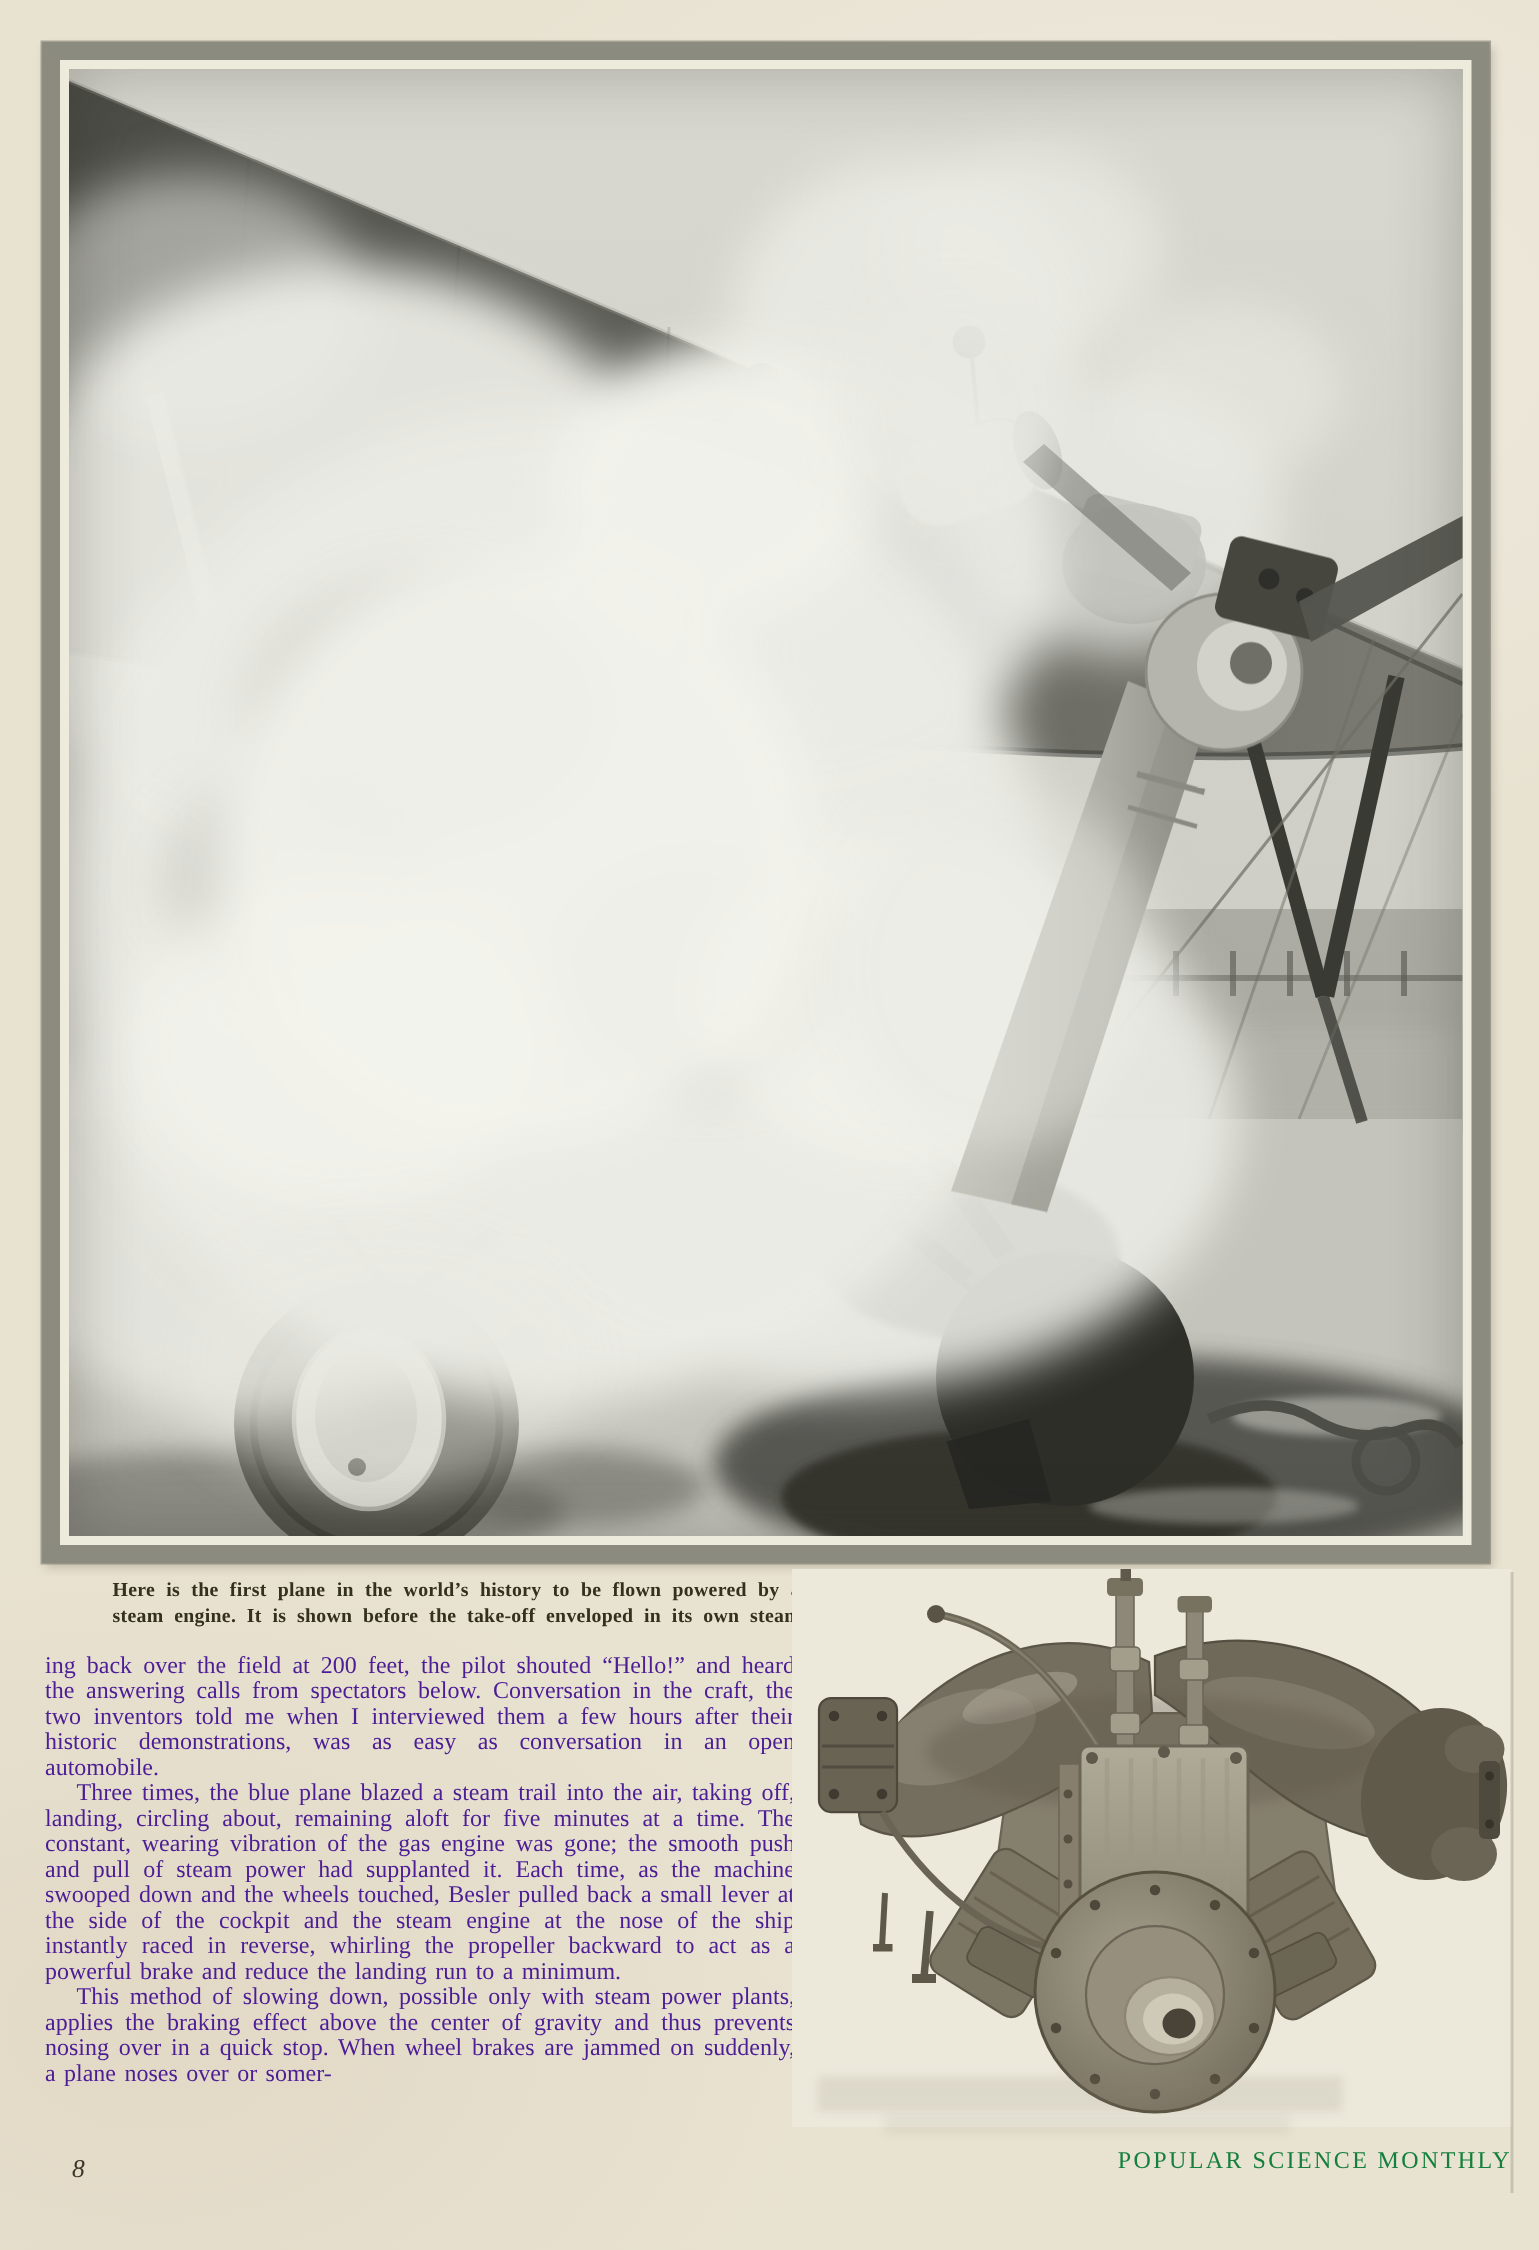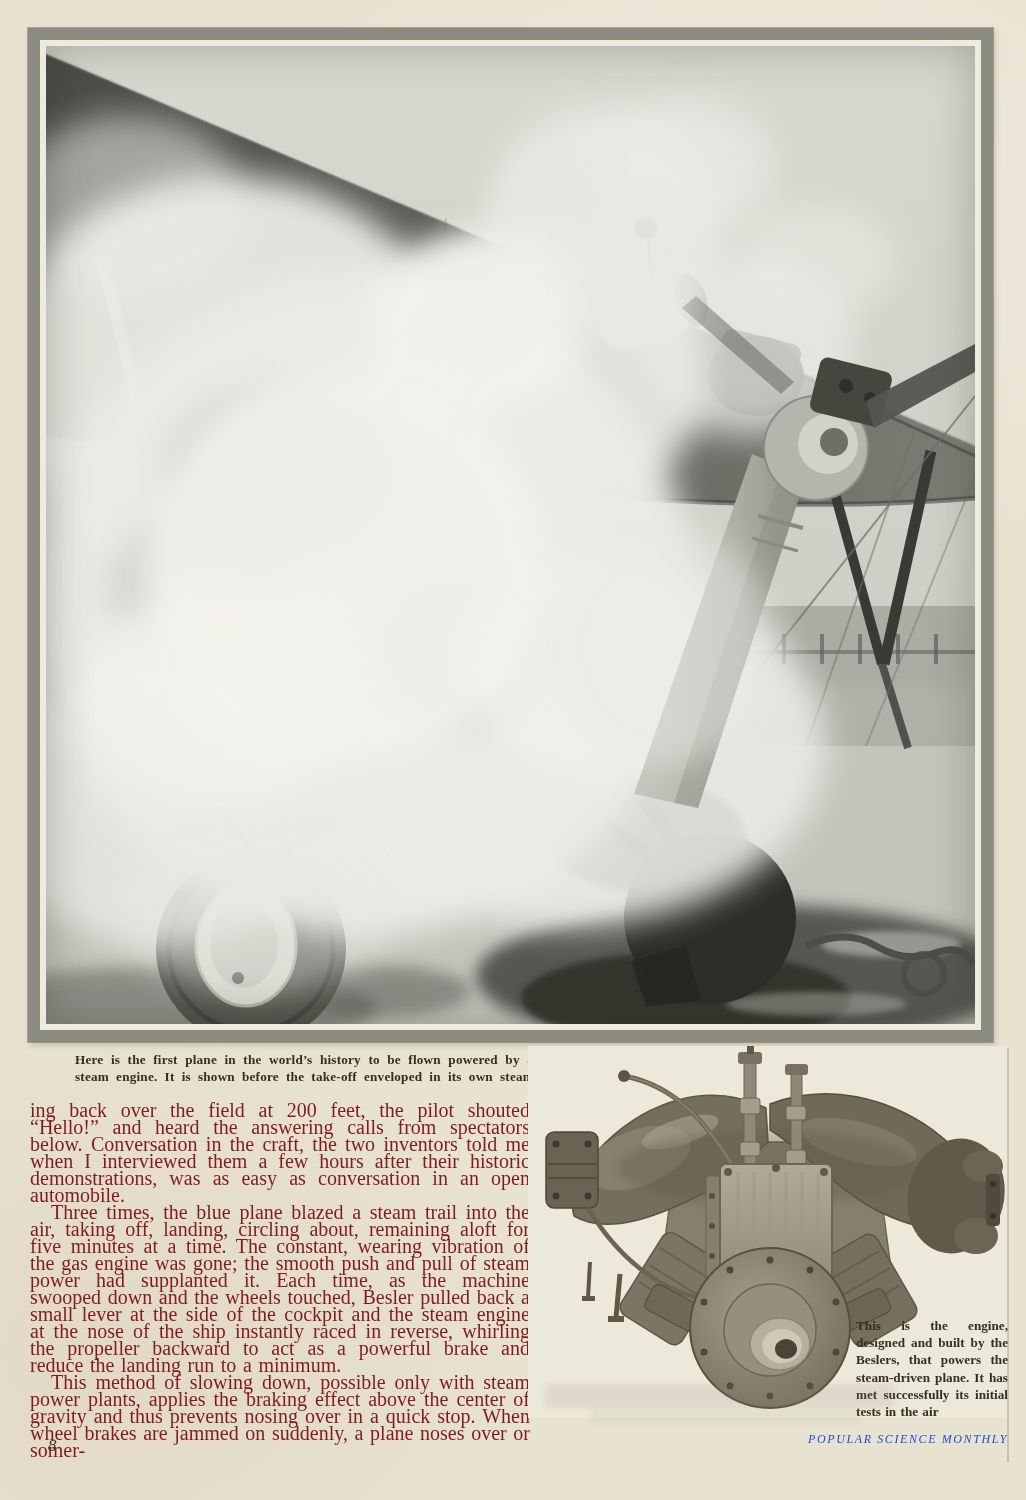--- a/index.html
+++ b/index.html
@@ -32,42 +32,42 @@
 
   
   .photo-caption{
     position:absolute;left:75px;top:1051px;width:459px;
     font-size:13.2px;line-height:17px;font-weight:bold;
     text-align:justify;text-align-last:justify;
     color:#33301f;letter-spacing:.2px;word-spacing:1.5px;
   }
   .article{
     position:absolute;left:30px;top:1102px;width:500px;
-    font-size:20px;line-height:17px;text-align:justify;
-    color:#7f1d1d;word-spacing:1.6px;
+    font-size:16px;line-height:17px;text-align:justify;
+    color:#4c1d95;word-spacing:1.6px;
   }
   .article p{margin:0;}
   .article p + p{text-indent:21px;}
 
   .engine-figure{position:absolute;left:528px;top:1046px;width:480px;height:372px;}
   .engine-figure svg{display:block;width:100%;height:100%;}
   .engine-caption{
     position:absolute;left:856px;top:1317px;width:152px;
     font-size:13.2px;line-height:17.2px;font-weight:bold;
     text-align:justify;color:#33301f;word-spacing:1px;
   }
 
   .page-number{
     position:absolute;left:48px;top:1436px;
     font-size:17px;font-style:italic;color:#3a3527;
   }
   .magazine-title{
     position:absolute;right:18px;top:1432px;
-    font-size:12px;font-style:italic;letter-spacing:1.6px;
-    color:#1d4ed8;
+    font-size:16px;letter-spacing:1.6px;
+    color:#15803d;
   }
 
   
   .ghost-band-1{
     position:absolute;left:545px;top:1384px;width:350px;height:24px;
     background:rgba(140,133,115,.16);filter:blur(3px);
     transform:skewX(-2deg);
   }
   .ghost-band-2{
     position:absolute;left:590px;top:1410px;width:270px;height:13px;
@@ -397,21 +397,20 @@
 
       <g stroke="#5e5849">
         <line x1="92" y1="228" x2="88" y2="272" stroke-width="5"></line>
         <rect x="80" y="270" width="16" height="6" fill="#5e5849" stroke="none"></rect>
         <line x1="62" y1="216" x2="60" y2="252" stroke-width="4"></line>
         <rect x="54" y="250" width="13" height="5" fill="#5e5849" stroke="none"></rect>
       </g>
     </svg>
   </div>
 
-  <div class="engine-caption">This is the engine, designed and built by the Beslers, that powers the steam-driven plane. It has met successfully its initial tests in the air</div>
 
   <div class="ghost-band-1"></div>
   <div class="ghost-band-2"></div>
   <div class="page-crease"></div>
 
   <div class="page-number">8</div>
   <div class="magazine-title">POPULAR SCIENCE MONTHLY</div>
 
 </div>
 

